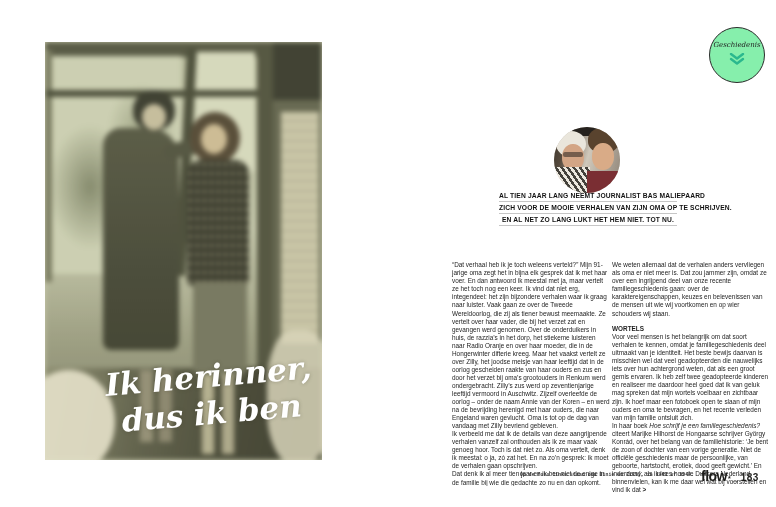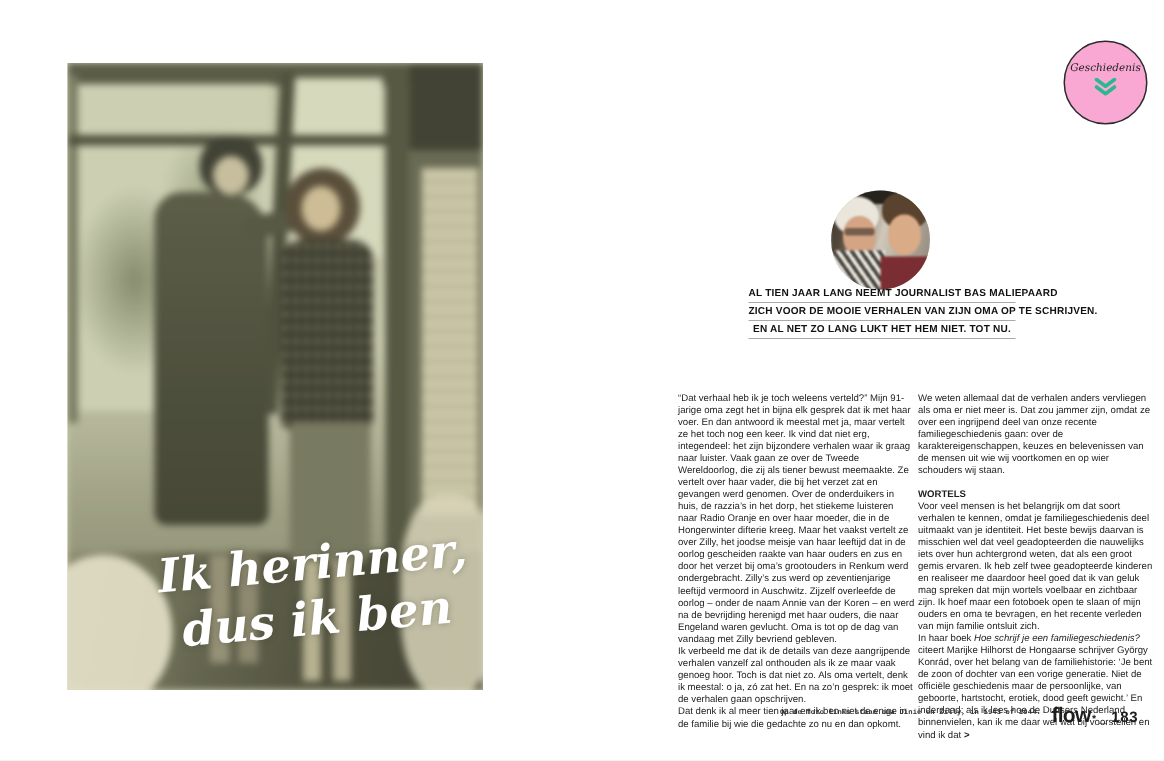--- a/index.html
+++ b/index.html
@@ -45,21 +45,21 @@
   .ph-washR{left:222px;top:288px;width:64px;height:134px;border-radius:40%;background:#d9d6bd;opacity:.85;}
   .ph-tint{position:absolute;inset:0;background:rgba(205,200,160,0.12);}
 
   .photo-title{position:absolute;left:72px;top:358px;width:276px;text-align:center;
     transform:rotate(-5deg);color:#ffffff;font-family:"DejaVu Serif",serif;
     font-style:italic;font-weight:bold;font-size:31px;line-height:37px;
     text-shadow:0 0 4px rgba(60,60,40,.35);}
 
   
   .badge{position:absolute;left:709px;top:27px;width:56px;height:56px;border-radius:50%;
-    border:1.5px solid #2b2b2b;background:#f9a8d4;display:flex;flex-direction:column;
+    border:1.5px solid #2b2b2b;background:#86efac;display:flex;flex-direction:column;
     align-items:center;justify-content:center;gap:2px;box-sizing:border-box;}
   .badge-label{font-family:"DejaVu Serif",serif;font-style:italic;font-size:7px;color:#222;white-space:nowrap;}
 
   
   .inset{position:absolute;left:554px;top:127px;width:66px;height:66px;border-radius:50%;
     overflow:hidden;background:#bdb5a8;}
   .inset-art{position:absolute;inset:0;filter:blur(0.7px);}
   .in{position:absolute;}
   .in-bg{inset:0;background:linear-gradient(105deg,#3a342c 0%,#55493c 18%,#cfc8bb 50%,#8d8275 100%);}
   .in-darktop{left:18px;top:-6px;width:34px;height:15px;background:#26221e;}

